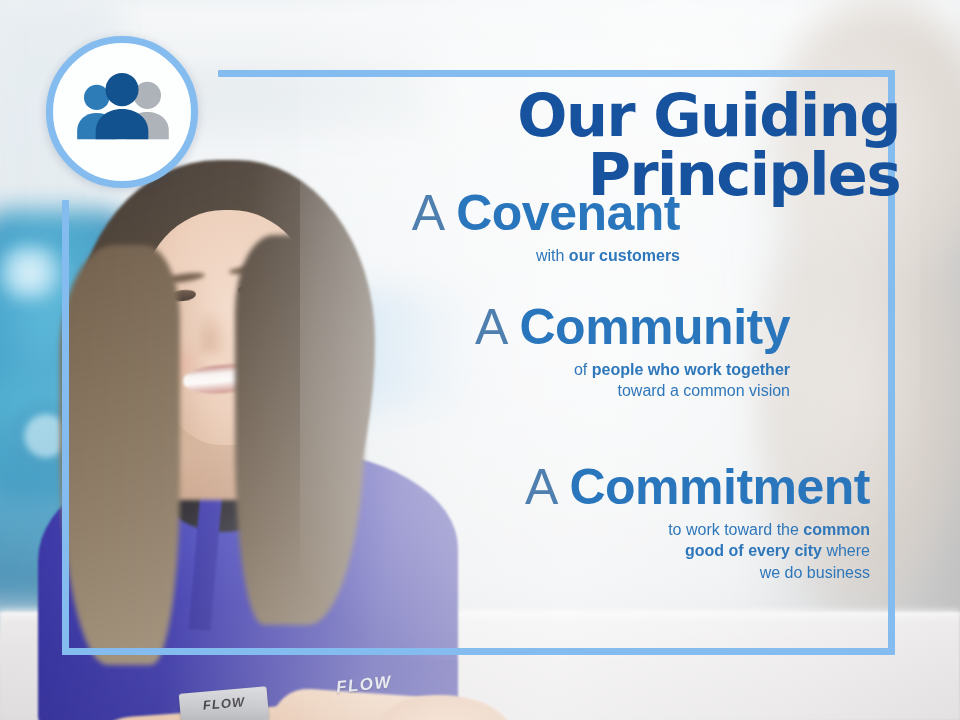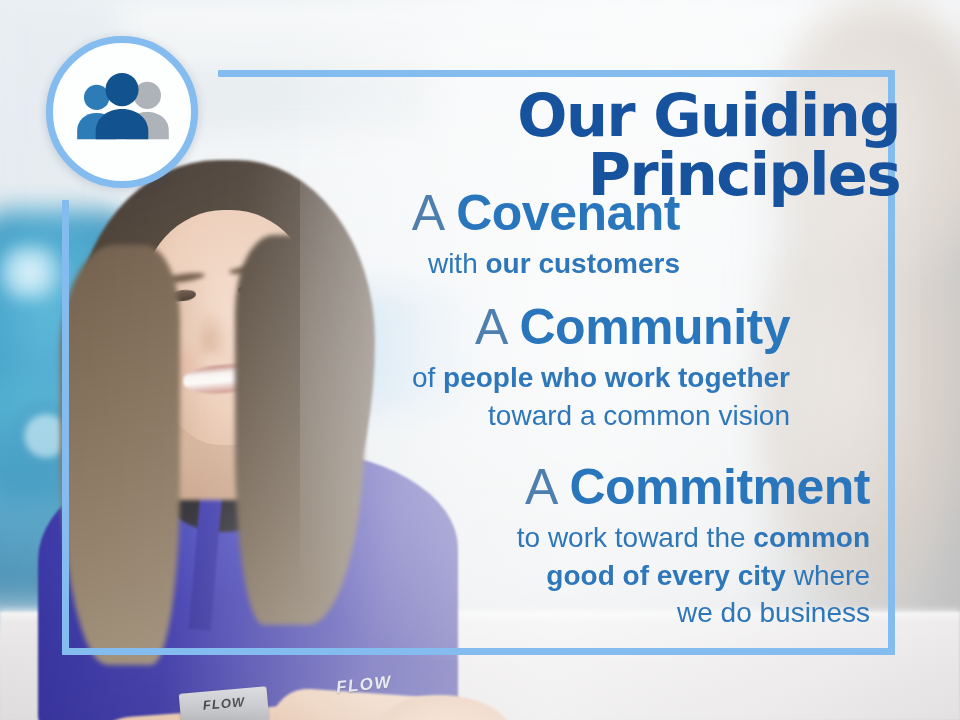--- a/index.html
+++ b/index.html
@@ -261,21 +261,21 @@
   .big {
     font-family:"Liberation Sans", sans-serif;
     font-size:50px; line-height:1.02; white-space:nowrap;
     color:#2a76bd;
   }
   .big .art { font-weight:400; color:#4e7fae; letter-spacing:0px; }
   .big .word { font-weight:700; letter-spacing:-0.5px;text-align:center; }
 
   .sub {
     font-family:"Liberation Sans", sans-serif;
-    font-size:28px; line-height:1.34;
+    font-size:16px; line-height:1.34;
     color:#2e77bb; font-weight:400; margin-top:6px;
   }
   .sub b { font-weight:700; }
 
   #b1 { left:160px; top:188px; width:520px; }
   #b2 { left:200px; top:302px; width:590px; }
   #b3 { left:250px; top:462px; width:620px; }
 </style>
 </head>
 <body>

